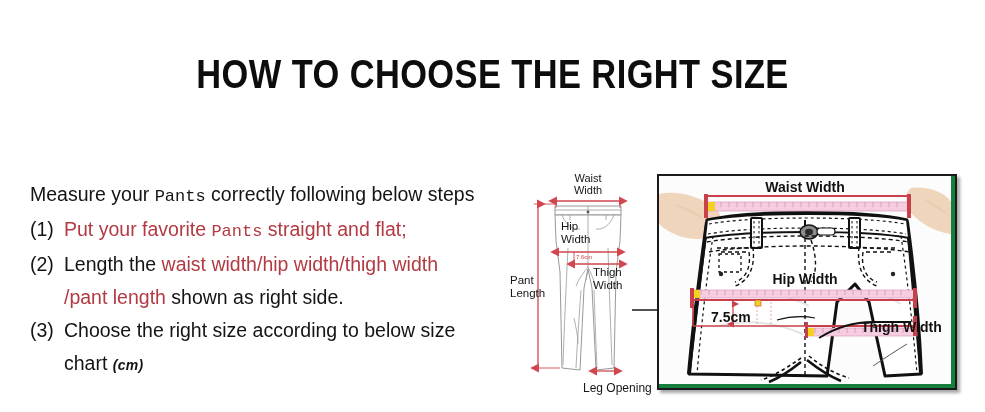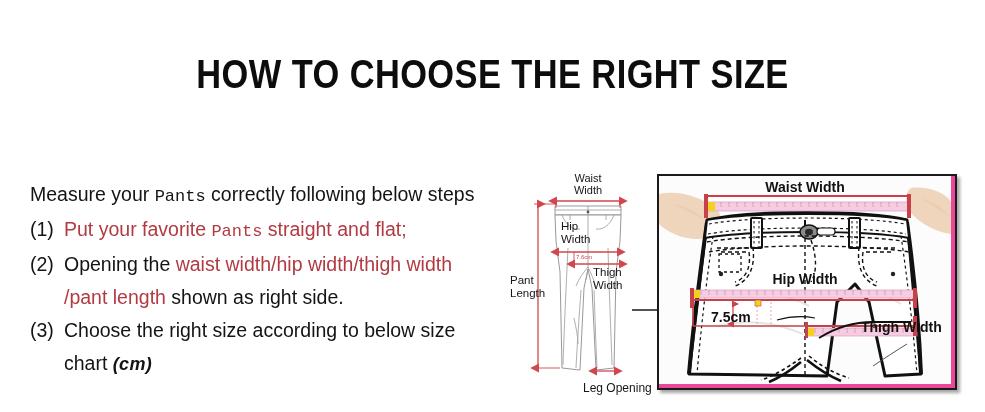--- a/index.html
+++ b/index.html
@@ -34,30 +34,30 @@
   .line{
     font-size:19.5px;
     line-height:33px;
     white-space:nowrap;
     color:#141414;
   }
   .num{display:inline-block;width:34px;}
   .sub{display:inline-block;padding-left:34px;}
   .red{color:#b23a42;text-align:center;}
   .small-word{font-size:17px;font-family:Liberation Mono, monospace;}
-  .cm{font-weight:bold;font-style:italic;font-size:18px;letter-spacing:0.3px;}
+  .cm{font-weight:bold;font-style:italic;font-size:14px;letter-spacing:0.3px;}
 
   
   .diagram-left{position:absolute;left:508px;top:168px;width:160px;height:232px;text-align:center;}
   .diagram-left svg{display:block;}
 
   
   .panel{
     position:absolute;left:657px;top:174px;width:296px;height:212px;
-    background:#ec4899;
+    background:#15803d;
     border:2px solid #1a1a1a;
     box-shadow:3px 3px 3px rgba(0,0,0,0.35);
     overflow:hidden;
   }
   .panel svg{display:block;}
 
   .callout{position:absolute;left:630px;top:170px;width:60px;height:230px;}
 </style>
 </head>
 <body>
@@ -65,21 +65,21 @@
 <div class="page">
 
   <div class="title">HOW TO CHOOSE THE RIGHT SIZE</div>
 
   <div class="steps">
 
     <div class="line"><span>Measure your </span><span class="small-word">Pants</span><span> correctly following below steps</span></div>
 
     <div class="line"><span class="num">(1)</span><span class="red">Put your favorite </span><span class="red small-word">Pants</span><span class="red"> straight and flat;</span></div>
 
-    <div class="line"><span class="num">(2)</span><span>Opening the </span><span class="red">waist width/hip width/thigh width</span></div>
+    <div class="line"><span class="num">(2)</span><span>Length the </span><span class="red">waist width/hip width/thigh width</span></div>
 
     <div class="line"><span class="sub"></span><span class="red">/pant length</span><span> shown as right side.</span></div>
 
     <div class="line"><span class="num">(3)</span><span>Choose the right size according to below size</span></div>
 
     <div class="line"><span class="sub"></span><span>chart </span><span class="cm">(cm)</span></div>
   </div>
 
   <svg class="callout" width="60" height="230">
     <polyline points="2,140 40,140 58,48" fill="none" stroke="#1a1a1a" stroke-width="1.6"></polyline>

